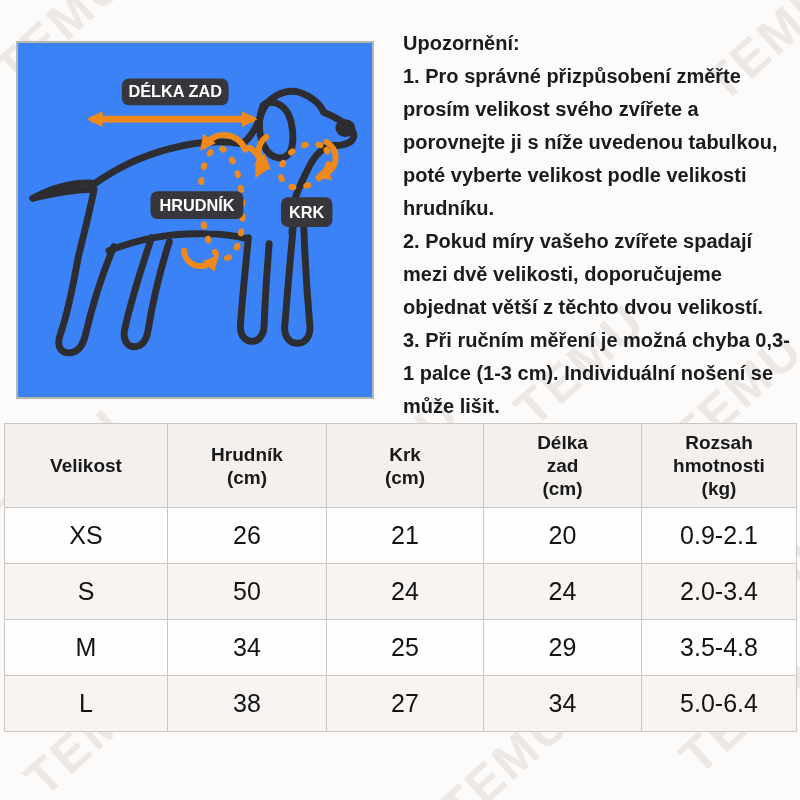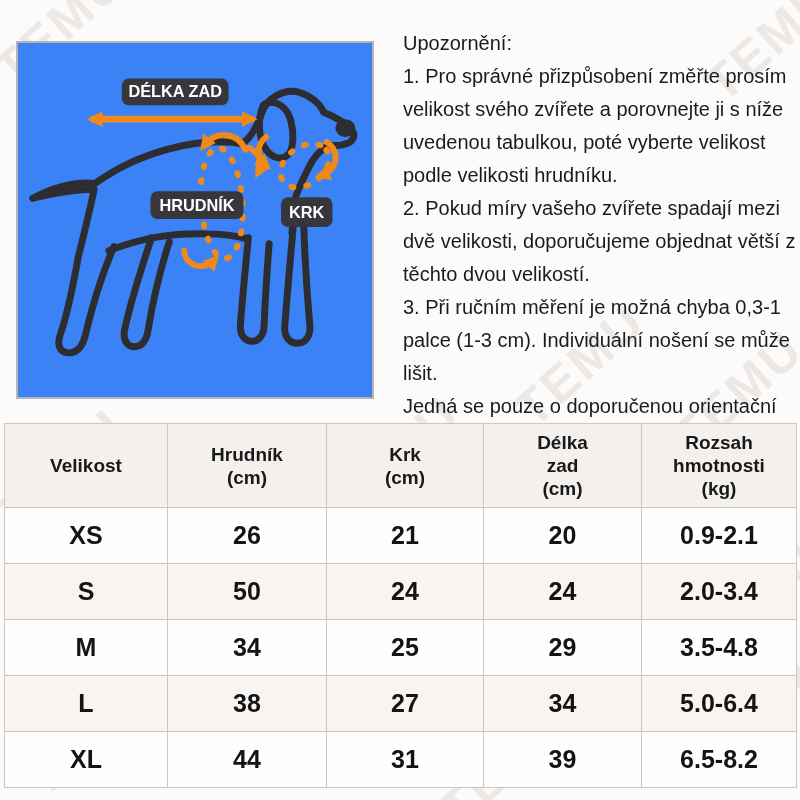--- a/index.html
+++ b/index.html
@@ -26,36 +26,36 @@
   .meas  { stroke:#ef8a1a; stroke-width:6; fill:none; stroke-linecap:round; }
   .dashl { stroke:#ef8a1a; stroke-width:6; fill:none; stroke-linecap:round; stroke-dasharray:2 13; }
   .tagbg { fill:#37363b; }
   .tagtx {
     fill:#ffffff; font-family:"Liberation Sans", sans-serif;
     font-weight:bold; font-size:16.5px; text-anchor:middle;
   }
   
   .notes {
     position:absolute; left:403px; top:27px; width:397px;
-    font-size:20px; line-height:33px; color:#1b1b1b;
+    font-size:20px; line-height:33px; color:#1b1b1b;font-weight:bold;
   }
   .notes p { margin:0; }
   
   table.size {
     position:absolute; left:4px; top:423px; width:792px;
     border-collapse:collapse; table-layout:fixed;
   }
   table.size th {
     height:84px; background:#f3f0ee; border:1px solid #c9c6c3;
     font-size:19px; font-weight:bold; line-height:23px; color:#191919;
     text-align:center; vertical-align:middle; white-space:pre-line;
   }
   table.size td {
     height:56px; background:#fffefe; border:1px solid #c9c6c3;
-    font-size:25px; color:#141414; text-align:center; vertical-align:middle;font-weight:bold;
+    font-size:25px; color:#141414; text-align:center; vertical-align:middle;
   }
   table.size tr.alt td { background:#f7f4f2; }
 </style>
 </head>
 <body>
 
 <div class="page">
 
   <span class="wm" style="left:60px;  top:25px;">TEMU</span>
   <span class="wm" style="left:770px; top:40px;">TEMU</span>
@@ -173,23 +173,16 @@
         <td>29</td>
         <td>3.5-4.8</td>
       </tr>
       <tr class="alt">
         <td>L</td>
         <td>38</td>
         <td>27</td>
         <td>34</td>
         <td>5.0-6.4</td>
       </tr>
-      <tr>
-        <td>XL</td>
-        <td>44</td>
-        <td>31</td>
-        <td>39</td>
-        <td>6.5-8.2</td>
-      </tr>
     </tbody>
   </table>
 
 </div>
 
 </body></html>

